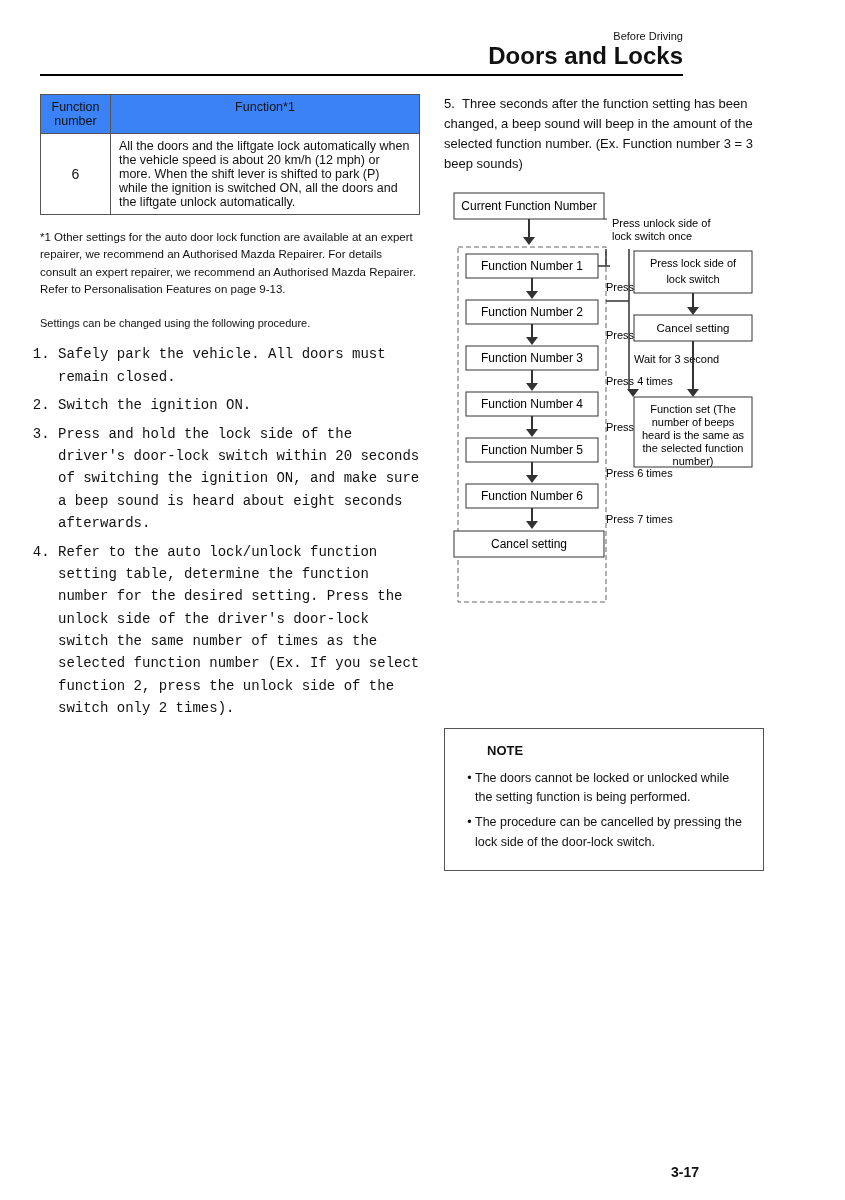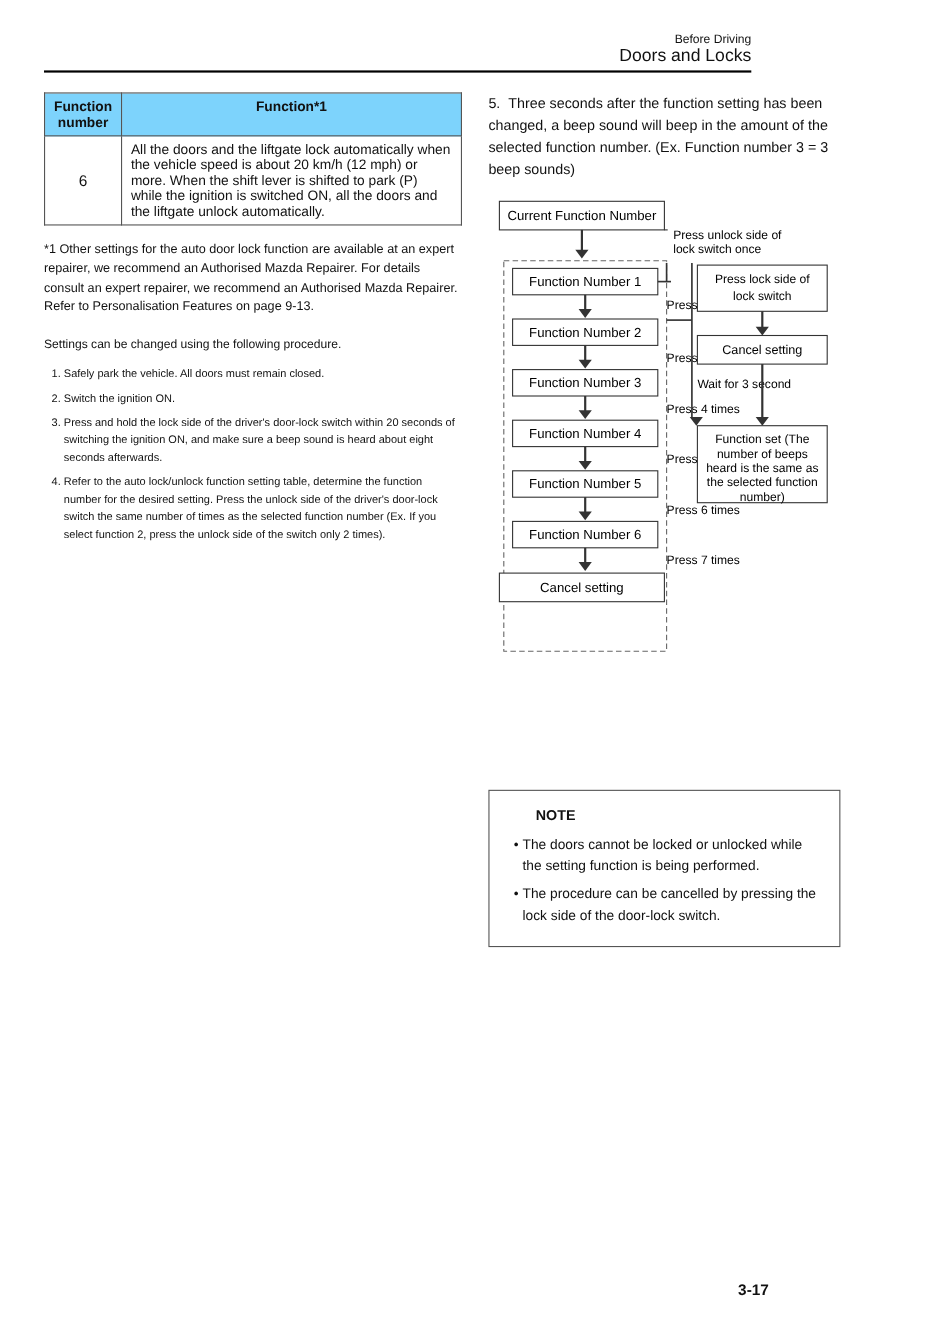--- a/index.html
+++ b/index.html
@@ -25,22 +25,22 @@
       text-align: right;
       border-bottom: 2px solid #000;
       padding-bottom: 4px;
       margin-bottom: 18px;
     }
     .header-subtitle {
       font-size: 11px;
       font-weight: normal;
     }
     .header-title {
-      font-size: 16px;
-      font-weight: normal;
+      font-size: 24px;
+      font-weight: bold;
     }
 
     
     .content {
       display: flex;
       gap: 24px;
     }
 
     .left-col {
       width: 380px;
@@ -57,22 +57,22 @@
       width: 100%;
       margin-bottom: 14px;
       font-size: 12.5px;
     }
     .func-table th, .func-table td {
       border: 1px solid #555;
       padding: 5px 8px;
       vertical-align: top;
     }
     .func-table th {
-      background: #7dd3fc;
-      font-weight: bold;
+      background: #3b82f6;
+      font-weight: normal;
       text-align: center;
     }
     .func-table td.fn-num {
       text-align: center;
       vertical-align: middle;
       font-size: 14px;
     }
 
     
     .footnote {
@@ -82,23 +82,24 @@
     }
 
     
     .settings-intro {
       font-size: 11px;
       margin-bottom: 12px;
       line-height: 1.4;
     }
 
     .steps {
-      font-size: 10px;
+      font-size: 14px;
       line-height: 1.6;
       padding-left: 18px;
+      font-family: Liberation Mono, monospace;
     }
     .steps li {
       margin-bottom: 6px;
     }
 
     
     .step5-text {
       font-size: 13px;
       line-height: 1.55;
       margin-bottom: 16px;

